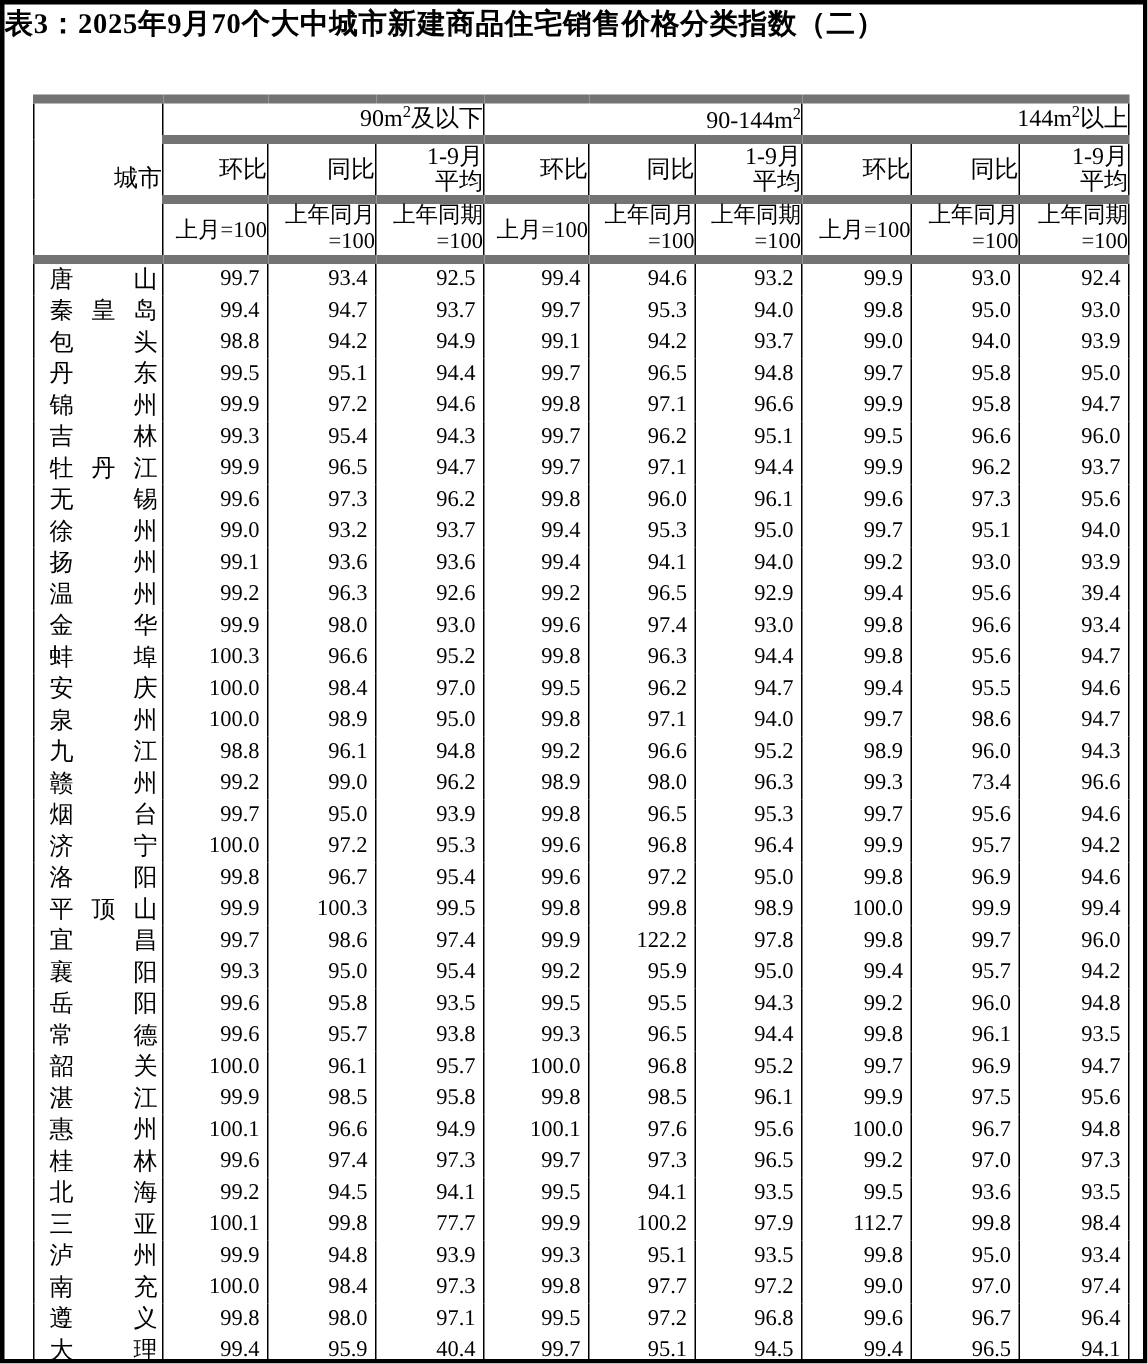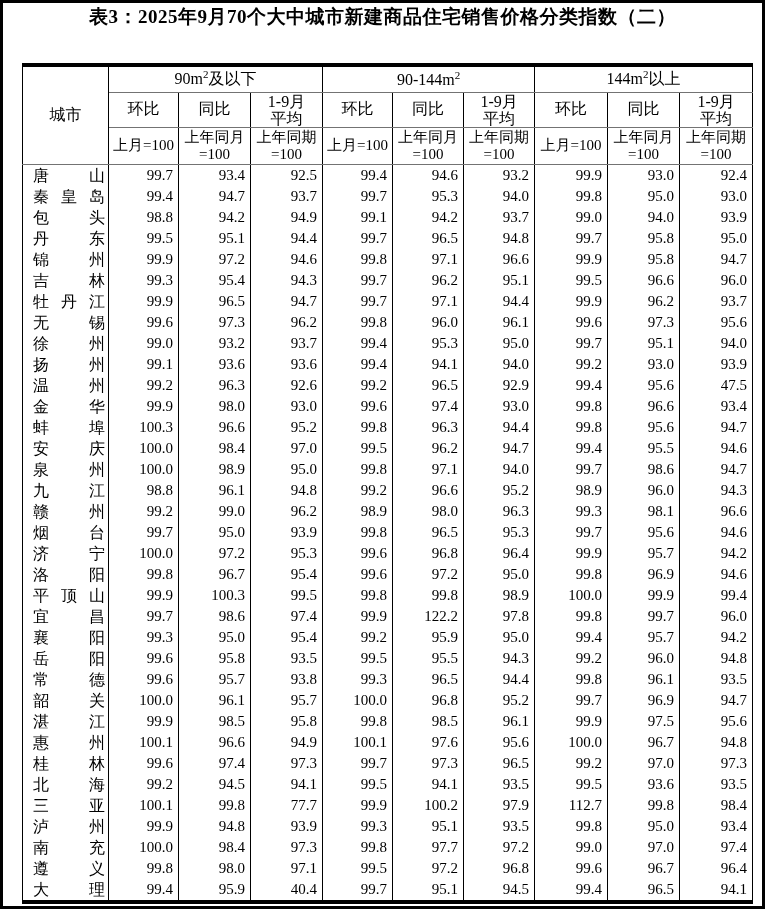--- a/index.html
+++ b/index.html
@@ -11,21 +11,20 @@
   }
   .page {
     position: relative;
     width: 765px; height: 909px;
     border: 3px solid #000000;
     background: #ffffff;
     overflow: hidden;
   }
   .title {
     margin-top: 1px;
-    text-align: center;
     font-size: 19px;
     font-weight: bold;
     line-height: 26px;
     letter-spacing: 0.5px;
     white-space: nowrap;
     font-family: Liberation Serif, serif;
   }
   table.idx {
     border-collapse: collapse;
     table-layout: fixed;
@@ -35,22 +34,22 @@
     border-top: 4px solid #000000;
     border-bottom: 4px solid #000000;
   }
   table.idx th, table.idx td {
     border-left: 1px solid #000000;
     border-right: 1px solid #000000;
     font-weight: normal;
     vertical-align: middle;
   }
   thead th {
-    border: 1px solid #737373;
-    text-align: center;
+    border: 6px solid #737373;
+    text-align: right;
     font-size: 16px;
   }
   .hr1 th { height: 27px; font-size: 16px; }
   .hr2 th { height: 34px; font-family: Liberation Serif, serif; }
   .hr3 th { height: 37px; font-size: 15px; }
   .hr3 .line, .hr2 .line { display: block; line-height: 17px; }
   sup { font-size: 11px; }
   tbody tr { height: 21px; }
   td.val-cell {
     text-align: right;
@@ -322,21 +321,21 @@
             </div>
           </td>
           <td class="val-cell">99.2</td>
           <td class="val-cell">96.3</td>
           <td class="val-cell">92.6</td>
           <td class="val-cell">99.2</td>
           <td class="val-cell">96.5</td>
           <td class="val-cell">92.9</td>
           <td class="val-cell">99.4</td>
           <td class="val-cell">95.6</td>
-          <td class="val-cell">47.5</td>
+          <td class="val-cell">39.4</td>
         </tr>
         <tr>
           <td class="city-cell">
             <div class="city-spread">
               <span>金</span>
               <span>华</span>
             </div>
           </td>
           <td class="val-cell">99.9</td>
           <td class="val-cell">98.0</td>
@@ -423,21 +422,21 @@
               <span>州</span>
             </div>
           </td>
           <td class="val-cell">99.2</td>
           <td class="val-cell">99.0</td>
           <td class="val-cell">96.2</td>
           <td class="val-cell">98.9</td>
           <td class="val-cell">98.0</td>
           <td class="val-cell">96.3</td>
           <td class="val-cell">99.3</td>
-          <td class="val-cell">98.1</td>
+          <td class="val-cell">73.4</td>
           <td class="val-cell">96.6</td>
         </tr>
         <tr>
           <td class="city-cell">
             <div class="city-spread">
               <span>烟</span>
               <span>台</span>
             </div>
           </td>
           <td class="val-cell">99.7</td>

